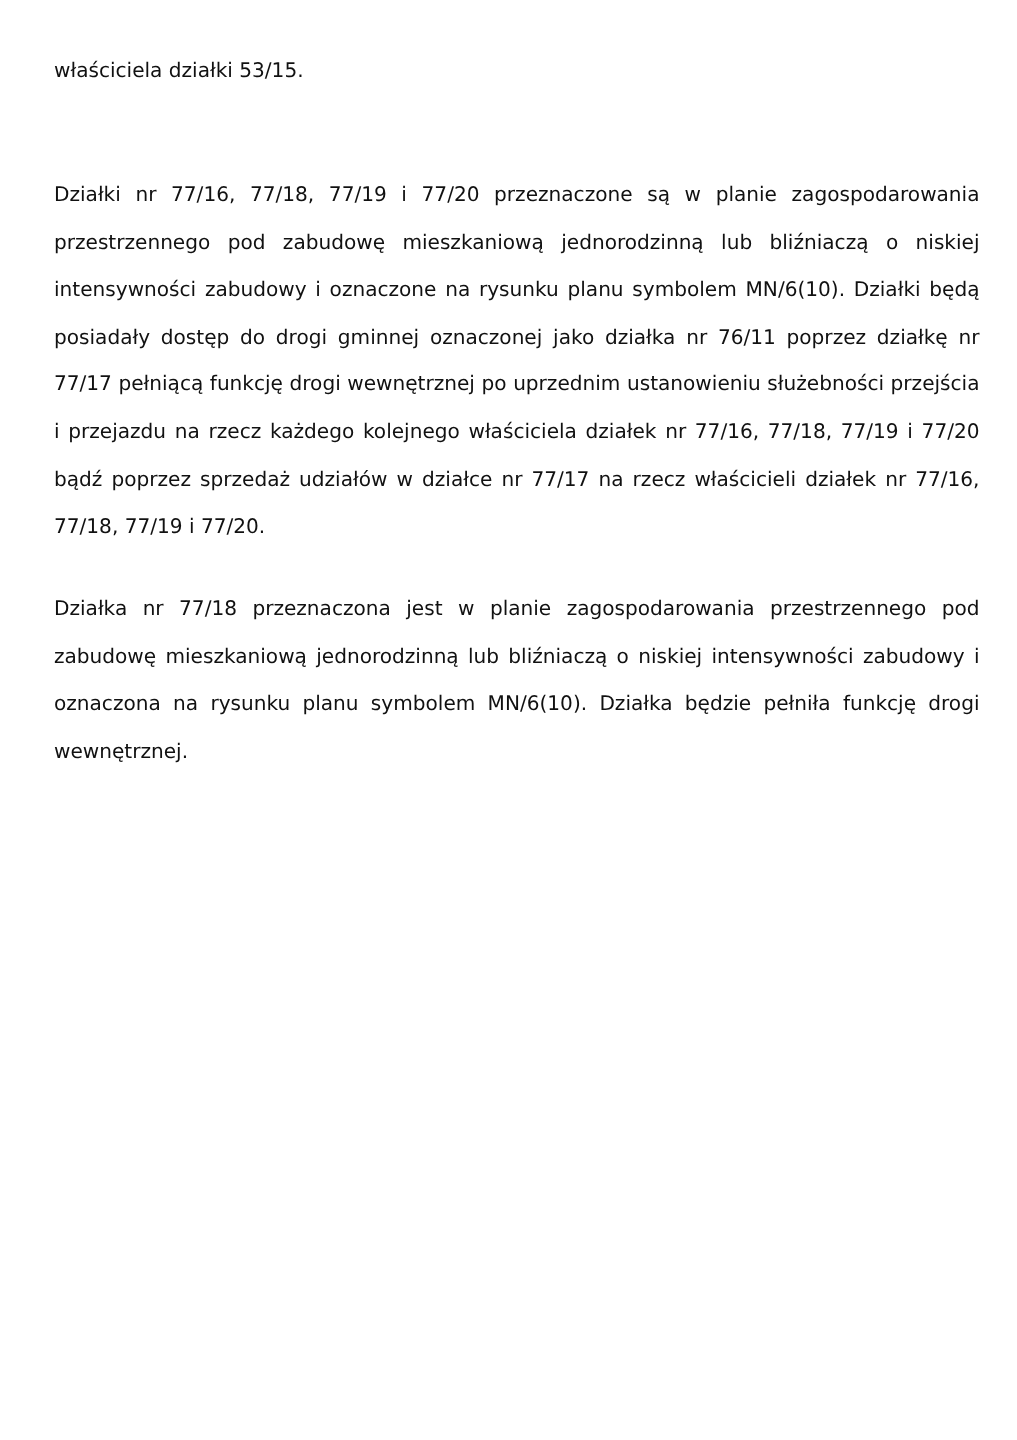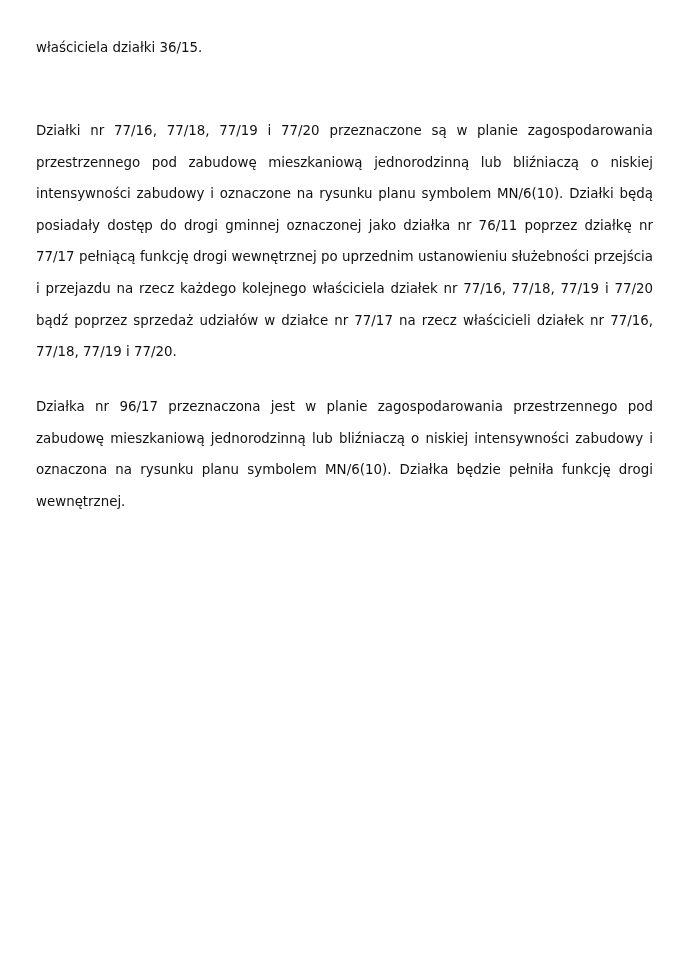--- a/index.html
+++ b/index.html
@@ -29,16 +29,16 @@
       word-spacing: 0px;
     }
     #p0 { position: absolute; top: 32px; left: 0; width: 617px; }
     #p1 { position: absolute; top: 115px; left: 0; width: 617px; }
     #p2 { position: absolute; top: 391px; left: 0; width: 617px; }
   </style>
 </head>
 <body>
 
 <div class="page">
-  <p id="p0" class="para">właściciela działki 36/15.</p>
+  <p id="p0" class="para">właściciela działki 53/15.</p>
   <p id="p1" class="para">Działki nr 77/16, 77/18, 77/19 i 77/20 przeznaczone są w planie zagospodarowania przestrzennego pod zabudowę mieszkaniową jednorodzinną lub bliźniaczą o niskiej intensywności zabudowy i oznaczone na rysunku planu symbolem MN/6(10). Działki będą posiadały dostęp do drogi gminnej oznaczonej jako działka nr 76/11 poprzez działkę nr 77/17 pełniącą funkcję drogi wewnętrznej po uprzednim ustanowieniu służebności przejścia i przejazdu na rzecz każdego kolejnego właściciela działek nr 77/16, 77/18, 77/19 i 77/20 bądź poprzez sprzedaż udziałów w działce nr 77/17 na rzecz właścicieli działek nr 77/16, 77/18, 77/19 i 77/20.</p>
-  <p id="p2" class="para">Działka nr 96/17 przeznaczona jest w planie zagospodarowania przestrzennego pod zabudowę mieszkaniową jednorodzinną lub bliźniaczą o niskiej intensywności zabudowy i oznaczona na rysunku planu symbolem MN/6(10). Działka będzie pełniła funkcję drogi wewnętrznej.</p>
+  <p id="p2" class="para">Działka nr 77/18 przeznaczona jest w planie zagospodarowania przestrzennego pod zabudowę mieszkaniową jednorodzinną lub bliźniaczą o niskiej intensywności zabudowy i oznaczona na rysunku planu symbolem MN/6(10). Działka będzie pełniła funkcję drogi wewnętrznej.</p>
 </div>
 
 </body></html>

